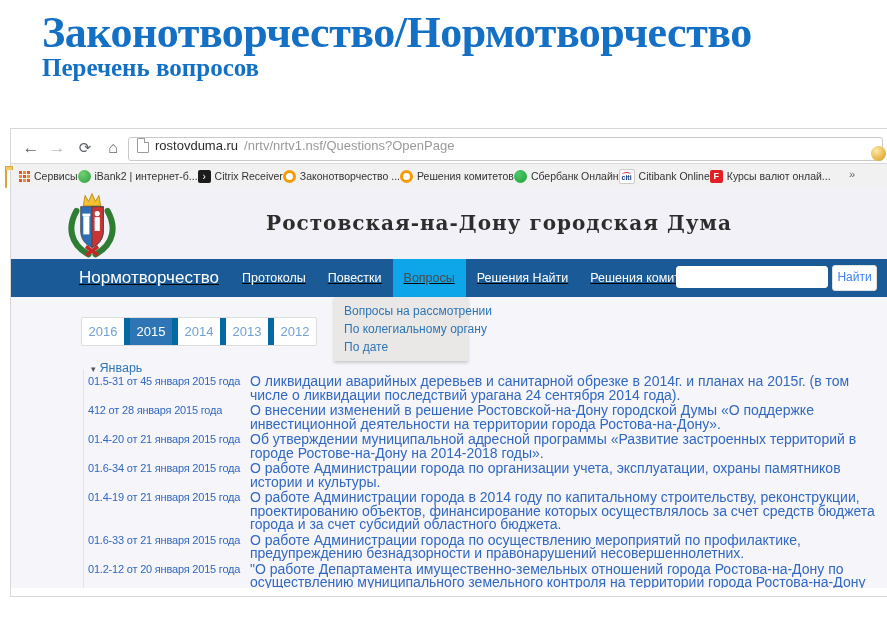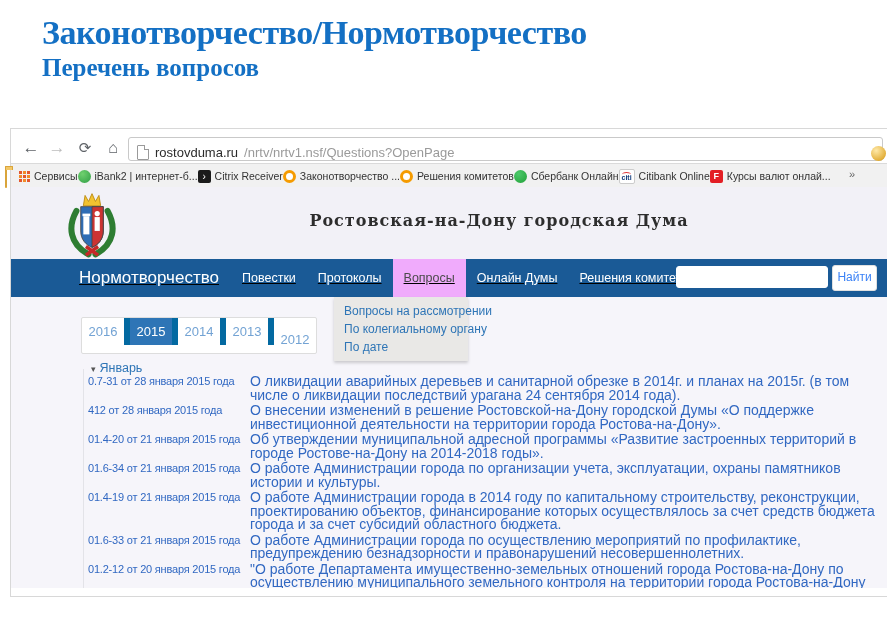--- a/index.html
+++ b/index.html
@@ -1,35 +1,35 @@
 <!DOCTYPE html>
 <html><head>
 <meta charset="utf-8">
 <style>
   html,body{margin:0;padding:0;}
   .canvas{position:relative;width:887px;height:617px;background:#fff;overflow:hidden;
           font-family:"Liberation Sans",sans-serif;}
 
   
   .slide-title{position:absolute;left:42px;top:14px;font-family:"Liberation Serif",serif;
-      font-weight:700;font-size:34px;line-height:38px;color:#1470c4;letter-spacing:-0.5px;}
+      font-weight:700;font-size:44px;line-height:38px;color:#1470c4;letter-spacing:-0.5px;}
   .slide-subtitle{position:absolute;left:42px;top:54px;font-family:"Liberation Serif",serif;
       font-weight:700;font-size:25px;color:#1470c4;}
 
   
   .browser{position:absolute;left:10px;top:128px;width:876px;height:467px;background:#fff;
       border:1px solid #d8d8d8;border-right:none;}
 
   .toolbar{position:absolute;left:0;top:5px;right:0;height:29px;background:#fff;}
   .tbtn{position:absolute;top:2px;width:24px;height:24px;text-align:center;line-height:24px;
       font-size:17px;color:#5f6368;}
   .tbtn.disabled{color:#bcbcbc;}
   .nav-back{left:8px;} .nav-fwd{left:34px;} .nav-reload{left:62px;font-size:15px;} .nav-home{left:90px;font-size:16px;}
   .addressbar{position:absolute;left:117px;top:3px;right:4px;height:22px;border:1px solid #c9c9c9;
-      border-radius:3px;background:#fff;display:flex;align-items:flex-end;padding:0 8px;gap:6px;
+      border-radius:3px;background:#fff;display:flex;align-items:flex-start;padding:0 8px;gap:6px;
       font-size:13px;white-space:nowrap;overflow:hidden;}
   .doc-icon{width:10px;height:13px;border:1px solid #9a9a9a;border-radius:1px;position:relative;flex:none;background:#fff;}
   .doc-icon::after{content:"";position:absolute;right:-1px;top:-1px;width:4px;height:4px;background:#fff;border-left:1px solid #9a9a9a;border-bottom:1px solid #9a9a9a;}
   .url-domain{color:#2b2b2b;}
   .url-path{color:#9a9a9a;}
   .gold-coin{position:absolute;right:1px;top:17px;width:15px;height:15px;border-radius:50%;
       background:radial-gradient(circle at 35% 30%,#ffe9a8,#e3b03c 70%,#b8860b);z-index:6;}
 
   .bookmarks{position:absolute;left:0;top:34px;right:0;height:24px;background:#f1f1f1;
       border-top:1px solid #dadada;border-bottom:1px solid #d6d6d6;}
@@ -55,40 +55,40 @@
   .icon-redf{width:13px;height:13px;background:#e31e24;border-radius:2px;color:#fff;text-align:center;}
   .icon-redf::after{content:"F";font-size:9px;font-weight:bold;line-height:13px;display:block;}
   .icon-folder{width:15px;height:10px;background:#f3c868;border:1px solid #d9a43b;border-radius:1px;position:relative;}
   .icon-folder::before{content:"";position:absolute;left:-1px;top:-4px;width:6px;height:3px;background:#f3c868;border:1px solid #d9a43b;border-bottom:none;border-radius:1px 1px 0 0;}
 
   
   .page{position:absolute;left:0;top:58px;right:0;bottom:8px;background:#f6f5fa;overflow:hidden;}
   .site-header{position:absolute;left:0;top:0;right:0;height:72px;background:#f2f1f7;}
   .coat{position:absolute;left:55px;top:3px;}
   .site-title{position:absolute;left:190px;right:90px;top:24px;text-align:center;
-      font-family:"DejaVu Serif",serif;font-weight:700;font-size:16px;color:#2d2d2d;letter-spacing:1px;}
+      font-family:"DejaVu Serif",serif;font-weight:700;font-size:20px;color:#2d2d2d;letter-spacing:1px;}
 
   .mainnav{position:absolute;left:0;top:72px;right:0;height:38px;background:#1a5a96;display:flex;align-items:stretch;text-decoration:underline;}
   .brand{margin-left:68px;margin-right:12px;align-self:center;font-size:17px;color:#fff;}
   .nav-item{display:flex;align-items:center;padding:0 11px;font-size:12.5px;color:#fff;}
-  .nav-item.active{background:#f0abfc;color:#4a4a4a;}
+  .nav-item.active{background:#0ea5e9;color:#4a4a4a;}
   .search-input{position:absolute;right:59px;top:7px;width:138px;height:20px;border:1px solid #fff;
       border-radius:3px;background:#fff;padding:0 6px;font-size:12px;outline:none;}
   .search-btn{position:absolute;right:10px;top:6px;width:43px;height:24px;background:#fff;
       border:1px solid #e0e0e0;border-radius:3px;font-size:12px;color:#3b82f6;text-align:center;line-height:22px;}
 
   .dropdown{position:absolute;left:323px;top:110px;width:134px;background:#e9e8e6;
       box-shadow:0 2px 3px rgba(0,0,0,0.18);padding:5px 0;z-index:5;}
   .dd-item{padding:2px 10px;font-size:12px;color:#2e75b6;white-space:nowrap;}
 
   .year-tabs{position:absolute;left:70px;top:130px;display:flex;background:#fff;
       border:1px solid #ddd;border-radius:2px;}
   .year{width:42px;height:27px;line-height:27px;text-align:center;font-size:13px;color:#73a3d4;
       border-right:6px solid #0369a1;}
-  .year:last-child{border-right:none;margin-top:8px;}
+  .year:last-child{border-right:none;}
   .year.selected{background:#2e75b6;color:#ffffff;}
 
   .vline{position:absolute;left:72px;top:182px;bottom:0;width:1px;background:#e3e3e8;}
   .month{position:absolute;left:80px;top:174px;font-size:12.5px;color:#2e75b6;}
   .month .tri{color:#555;font-size:9px;margin-right:4px;}
 
   .qlist{position:absolute;left:77px;top:188px;right:12px;}
   .qrow{display:flex;margin-bottom:2px;}
   .qnum{width:158px;min-width:158px;font-size:11px;line-height:13.5px;color:#3168c2;letter-spacing:-0.2px;padding-right:4px;}
   .qtitle{flex:1;font-size:14px;line-height:13.5px;color:#3168c2;}
@@ -171,24 +171,24 @@
           <rect x="19" y="27" width="9" height="3" fill="#fff"></rect>
           <rect x="20" y="30" width="7" height="21" fill="#fff"></rect>
           <circle cx="36" cy="27" r="3" fill="#fff"></circle>
           <rect x="33" y="31" width="6" height="16" fill="#fff"></rect>
         </svg>
         <div class="site-title">Ростовская-на-Дону городская Дума</div>
       </div>
 
       <div class="mainnav">
         <span class="brand">Нормотворчество</span>
+        <span class="nav-item">Протоколы</span>
         <span class="nav-item">Повестки</span>
-        <span class="nav-item">Протоколы</span>
         <span class="nav-item active">Вопросы</span>
-        <span class="nav-item">Онлайн Думы</span>
+        <span class="nav-item">Решения Найти</span>
         <span class="nav-item">Решения комитетов</span>
         <input class="search-input" type="text" value="" style="">
         <div class="search-btn">Найти</div>
       </div>
 
       <div class="dropdown">
         <div class="dd-item">Вопросы на рассмотрении</div>
         <div class="dd-item">По колегиальному органу</div>
         <div class="dd-item">По дате</div>
       </div>
@@ -200,21 +200,21 @@
         <div class="year">2013</div>
         <div class="year">2012</div>
       </div>
 
       <div class="vline"></div>
 
       <div class="month"><span class="tri">▾</span><span>Январь</span></div>
 
       <div class="qlist">
         <div class="qrow">
-          <a class="qnum">0.7-31 от 28 января 2015 года</a>
+          <a class="qnum">01.5-31 от 45 января 2015 года</a>
           <a class="qtitle">О ликвидации аварийных деревьев и санитарной обрезке в 2014г. и планах на 2015г. (в том числе о ликвидации последствий урагана 24 сентября 2014 года).</a>
         </div>
         <div class="qrow">
           <a class="qnum">412 от 28 января 2015 года</a>
           <a class="qtitle">О внесении изменений в решение Ростовской-на-Дону городской Думы «О поддержке инвестиционной деятельности на территории города Ростова-на-Дону».</a>
         </div>
         <div class="qrow">
           <a class="qnum">01.4-20 от 21 января 2015 года</a>
           <a class="qtitle">Об утверждении муниципальной адресной программы «Развитие застроенных территорий в городе Ростове-на-Дону на 2014-2018 годы».</a>
         </div>

